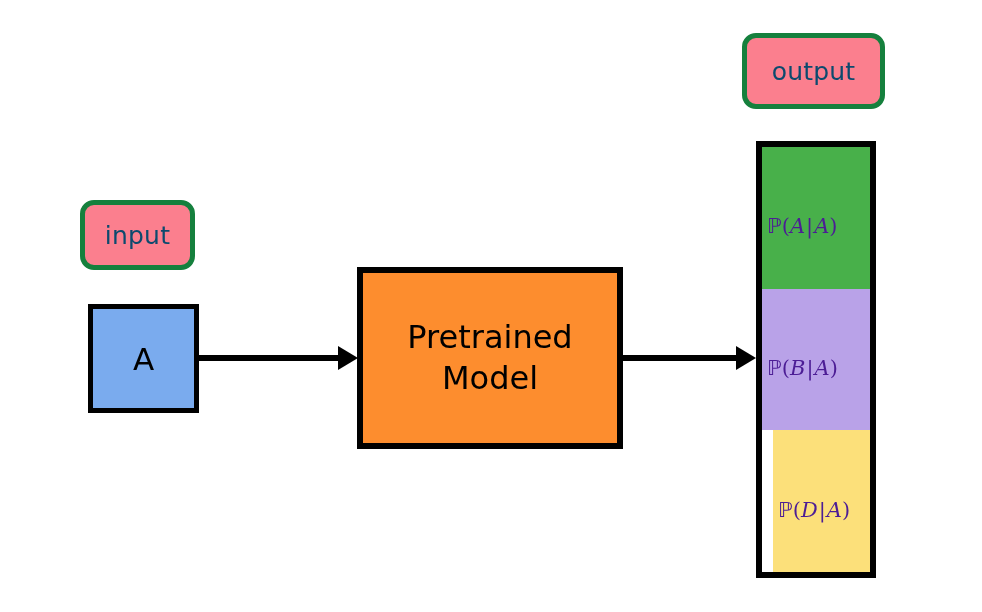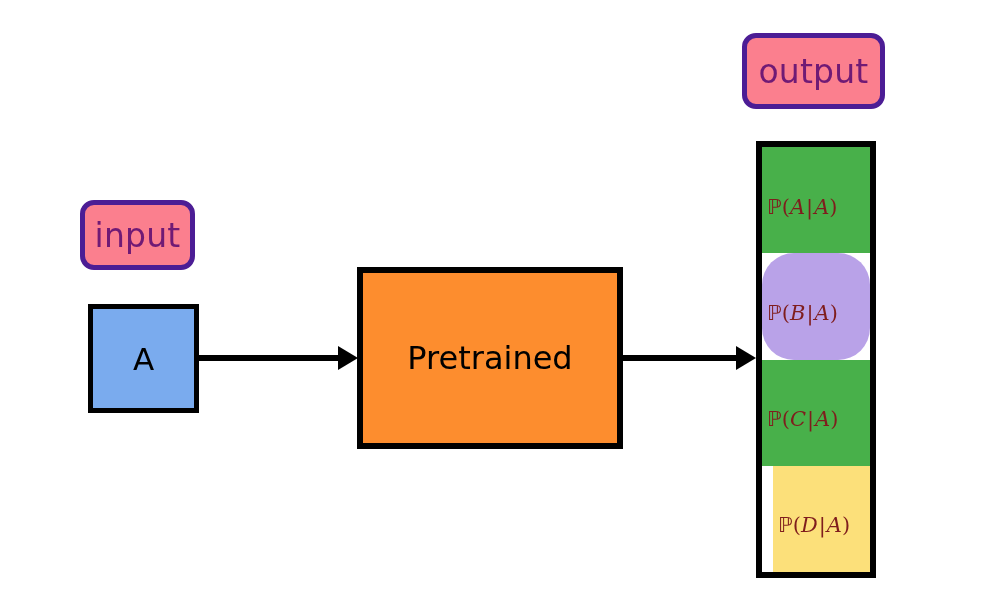--- a/index.html
+++ b/index.html
@@ -14,30 +14,30 @@
     position: relative;
     width: 982px;
     height: 612px;
     background: #ffffff;
     overflow: hidden;
   }
 
   
   .pill {
     position: absolute;
-    border: 5px solid #4c1d95;
+    border: 5px solid #15803d;
     border-radius: 14px;
     background: #fb7f8e;
     display: flex;
     align-items: center;
     justify-content: center;
     box-sizing: border-box;
-    color: #701a75;
+    color: #0c4a6e;
     font-family: "DejaVu Sans", sans-serif;
-    font-size: 33px;
+    font-size: 25px;
     line-height: 1;
     letter-spacing: 0.2px;
   }
   #pill-input  { left: 80px;  top: 200px; width: 115px; height: 70px; }
   #pill-output { left: 742px; top: 33px;  width: 143px; height: 76px; }
 
   
   #input-box {
     position: absolute;
     left: 88px;
@@ -93,21 +93,21 @@
     flex: 1 1 0;
     position: relative;
     box-sizing: border-box;
   }
   .prob-label {
     position: absolute;
     left: 5px;
     right: 2px;
     top: 56%;
     transform: translateY(-50%);
-    color: #7f1d1d;
+    color: #4c1d95;
     font-family: "DejaVu Serif", serif;
     font-size: 21px;
     line-height: 1;
     white-space: nowrap;
   }
   .prob-label .bb  { font-family: "DejaVu Sans", sans-serif; font-weight: 400; }
   .prob-label .it  { font-style: italic; }
   .prob-label .bar { padding: 0 1px; }
 
   
@@ -149,50 +149,46 @@
     <span>A</span>
   </div>
 
   <div id="arrow-1" class="arrow">
     <div class="arrow-line"></div>
     <div class="arrow-head"></div>
   </div>
 
   <div id="model-box">
     <span>Pretrained</span>
+    <span>Model</span>
   </div>
 
   <div id="arrow-2" class="arrow">
     <div class="arrow-line"></div>
     <div class="arrow-head"></div>
   </div>
 
   <div id="pill-output" class="pill">
     <span>output</span>
   </div>
 
   <div id="output-stack">
 
     <div class="prob-cell" style="background: rgb(72, 176, 74);">
       <div class="prob-label">
         <span class="bb">ℙ</span><span>(</span><span class="it">A</span><span class="bar">|</span><span class="it">A</span><span>)</span>
       </div>
     </div>
 
-    <div class="prob-cell" style="background: rgb(185, 162, 232); border-radius: 32px;">
+    <div class="prob-cell" style="background: rgb(185, 162, 232);">
       <div class="prob-label">
         <span class="bb">ℙ</span><span>(</span><span class="it">B</span><span class="bar">|</span><span class="it">A</span><span>)</span>
       </div>
     </div>
 
-    <div class="prob-cell" style="background: rgb(72, 176, 74);">
-      <div class="prob-label">
-        <span class="bb">ℙ</span><span>(</span><span class="it">C</span><span class="bar">|</span><span class="it">A</span><span>)</span>
-      </div>
-    </div>
 
     <div class="prob-cell" style="background: rgb(252, 224, 122); margin-left: 11px;">
       <div class="prob-label">
         <span class="bb">ℙ</span><span>(</span><span class="it">D</span><span class="bar">|</span><span class="it">A</span><span>)</span>
       </div>
     </div>
 
   </div>
 
 </div>

